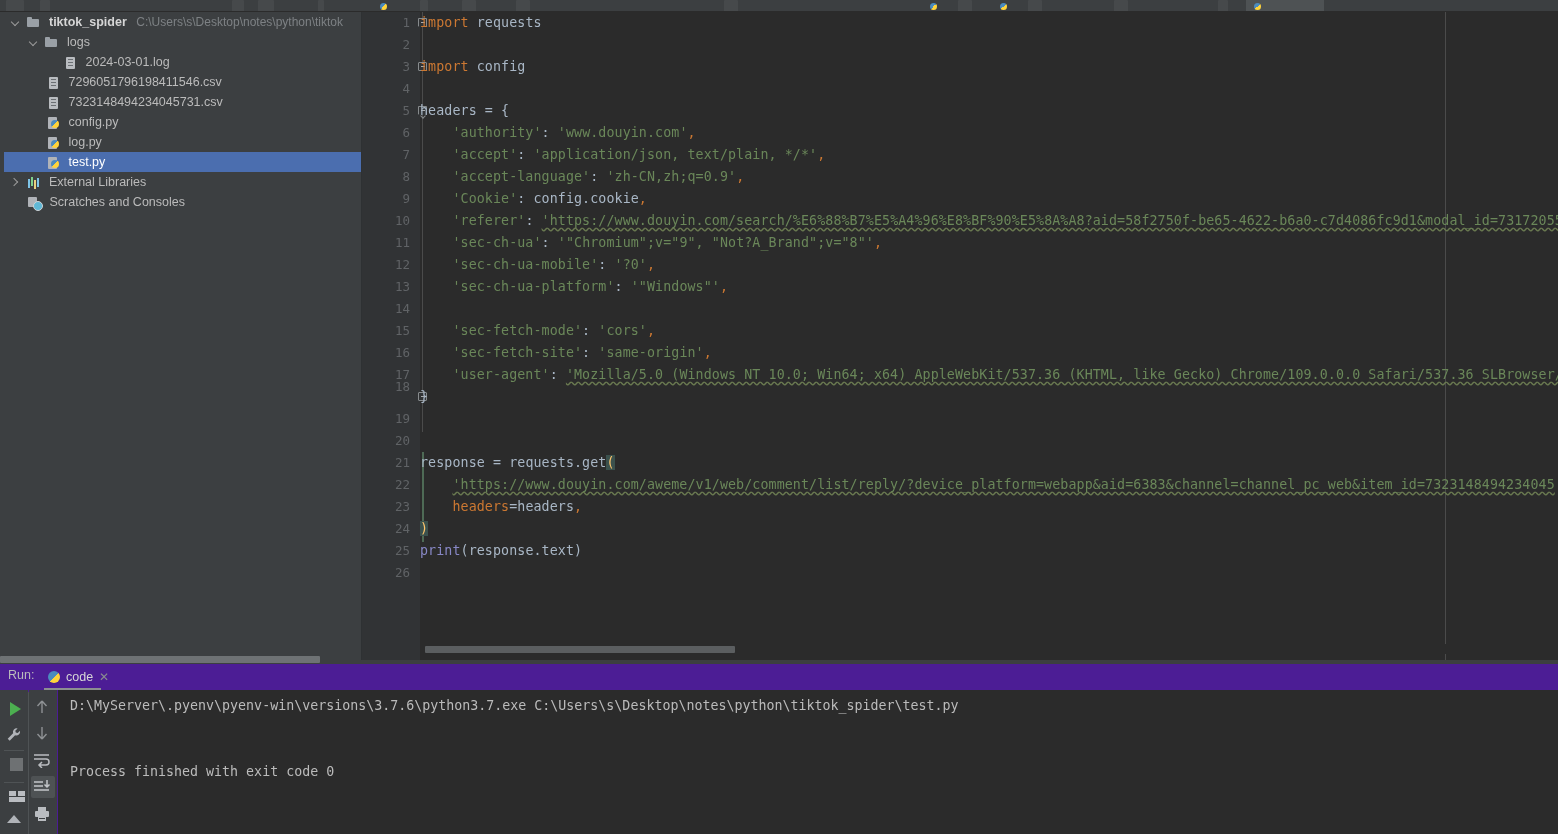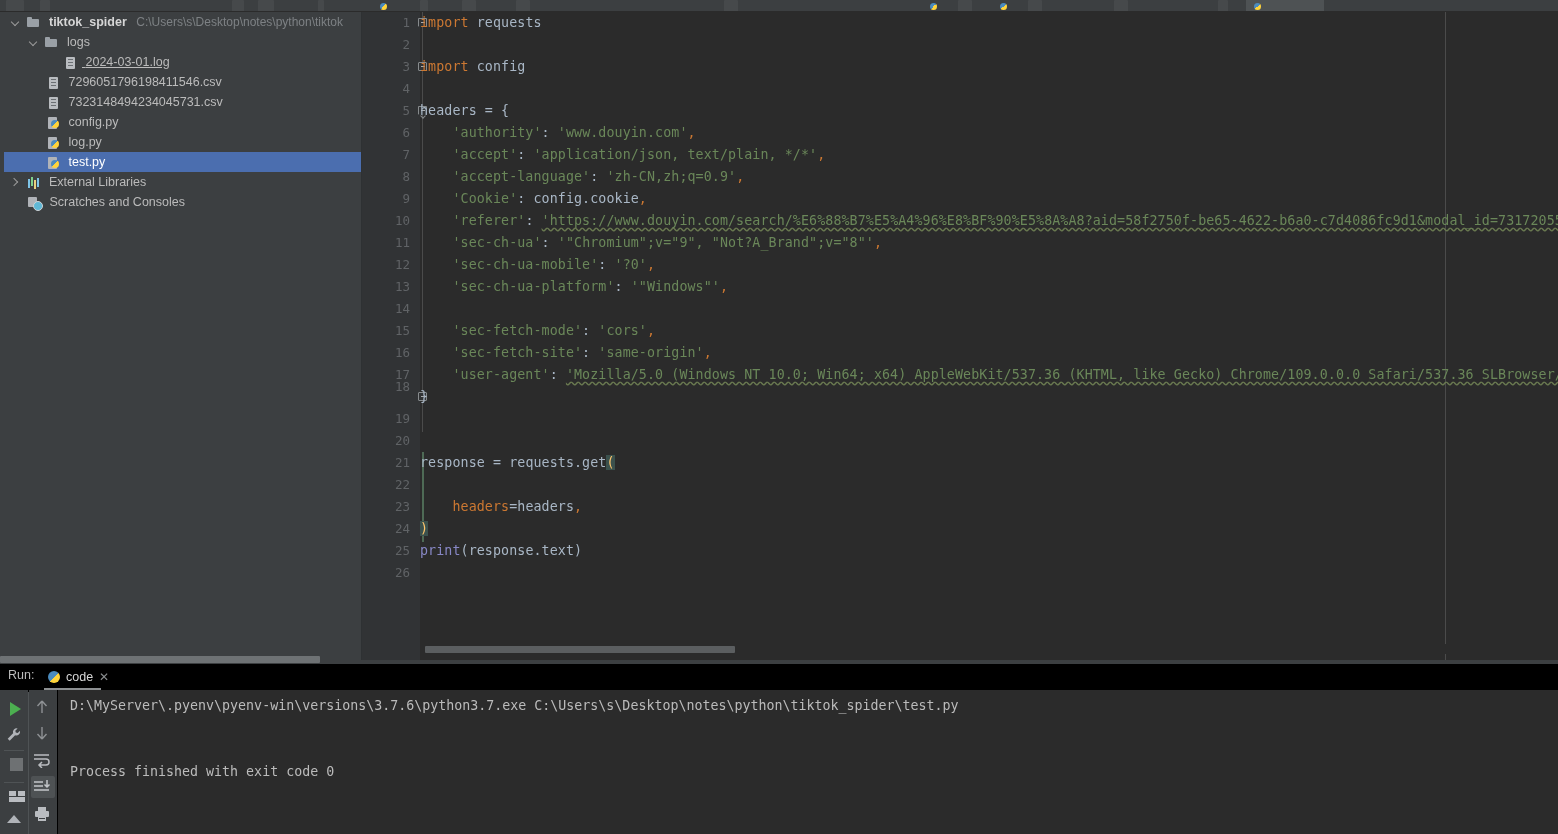--- a/index.html
+++ b/index.html
@@ -120,21 +120,21 @@
   .typo   { text-decoration: underline; text-decoration-style: wavy;
             text-decoration-color:#7a7a4a; text-underline-offset:2px; }
   .brmatch{ background:#3b514d; }
   .margin-line { position:absolute; left:1025px; top:0; width:1px; height:648px; background:#4b4b4b; }
 
   .ed-hscroll { position:absolute; left:58px; top:632px; width:1138px; height:10px; background:#2b2b2b; }
   .ed-hscroll .thumb { position:absolute; left:5px; top:2px; width:310px; height:7px;
       background:#5b5e60; border-radius:1px; }
 
   
-  .run-panel { position:absolute; left:0; top:664px; width:1558px; height:170px; background:#000000; }
+  .run-panel { position:absolute; left:0; top:664px; width:1558px; height:170px; background:#4c1d95; }
   .run-header { position:absolute; left:0; top:0; width:1558px; height:26px; }
   .run-label { position:absolute; left:8px; top:4px; font-size:12.5px; color:#bbbbbb; }
   .run-tab { position:absolute; left:40px; top:0; height:26px; padding:0 8px;
              display:flex; align-items:center; gap:6px; }
   .run-tab .pyico { width:12px; height:12px; border-radius:50%;
       background: linear-gradient(135deg,#4b8bbe 0 50%, #ffd43b 50% 100%); }
   .run-tab .lbl { font-size:12.5px; color:#d6d6d6; }
   .run-tab .close { font-size:12px; color:#8a8d8f; }
   .run-tab .underline { position:absolute; left:4px; bottom:0; right:16px; height:2px; background:#8c8f91; }
 
@@ -194,21 +194,21 @@
       <span class="proj-name">tiktok_spider</span>
       <span class="proj-path">C:\Users\s\Desktop\notes\python\tiktok</span>
     </div>
 
     <div class="tree-row" style="padding-left:24px;">
       <span class="arrow"></span>
       <span class="ico folder"></span>
       <span>logs</span>
     </div>
 
-    <div class="tree-row" style="padding-left:59px;text-decoration:underline;">
+    <div class="tree-row" style="padding-left:59px;">
       <span class="ico file"></span>
       <span>2024-03-01.log</span>
     </div>
 
     <div class="tree-row" style="padding-left:42px;">
       <span class="ico file"></span>
       <span>7296051796198411546.csv</span>
     </div>
 
     <div class="tree-row" style="padding-left:42px;">
@@ -326,20 +326,21 @@
       <div class="cline" style="top:308px;">    <span class="str">'sec-fetch-mode'</span><span class="id">:</span> <span class="str">'cors'</span><span class="punc">,</span></div>
 
       <div class="cline" style="top:330px;">    <span class="str">'sec-fetch-site'</span><span class="id">:</span> <span class="str">'same-origin'</span><span class="punc">,</span></div>
 
       <div class="cline" style="top:352px;">    <span class="str">'user-agent'</span><span class="id">:</span> <span class="urlstr">'Mozilla/5.0 (Windows NT 10.0; Win64; x64) AppleWebKit/537.36 (KHTML, like Gecko) Chrome/109.0.0.0 Safari/537.36 SLBrowser/9</span></div>
 
       <div class="cline" style="top:374px;"><span class="id">}</span></div>
 
       <div class="cline" style="top:440px;"><span class="id">response</span> <span class="id">=</span> <span class="id">requests.get</span><span class="fn brmatch">(</span></div>
 
+      <div class="cline" style="top:462px;">    <span class="urlstr">'https://www.douyin.com/aweme/v1/web/comment/list/reply/?device_platform=webapp&amp;aid=6383&amp;channel=channel_pc_web&amp;item_id=7323148494234045</span></div>
 
       <div class="cline" style="top:484px;">    <span class="named">headers</span><span class="id">=</span><span class="id">headers</span><span class="punc">,</span></div>
 
       <div class="cline" style="top:506px;"><span class="fn brmatch">)</span></div>
 
       <div class="cline" style="top:528px;"><span class="builtin">print</span><span class="id">(</span><span class="id">response.text</span><span class="id">)</span></div>
     </div>
 
     <div class="ed-hscroll">
       <div class="thumb"></div>

